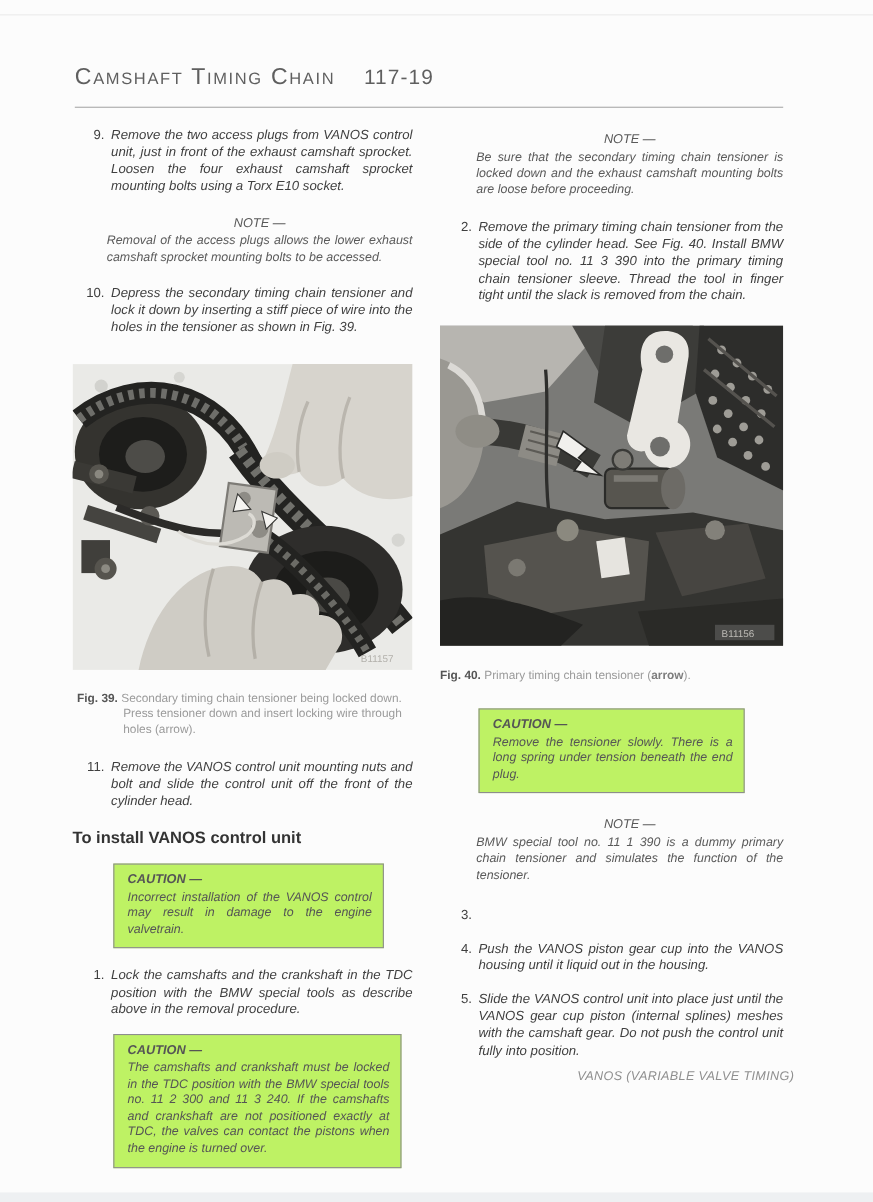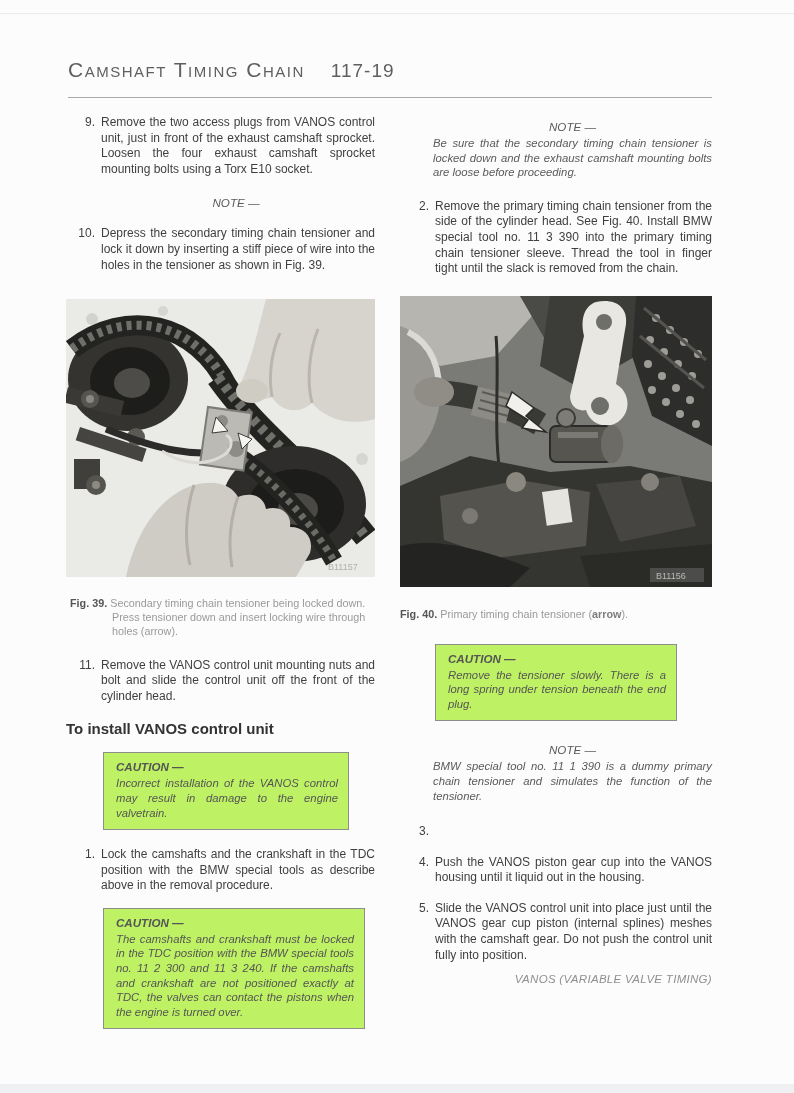--- a/index.html
+++ b/index.html
@@ -22,21 +22,21 @@
   .header-rule{position:absolute;left:68px;top:97px;width:644px;height:1px;background:#a9a9a9;}
 
   
   .col{position:absolute;top:108px;}
   .col-left{left:66px;width:309px;}
   .col-right{left:400px;width:312px;}
 
   
   .step{display:flex;font-size:12px;line-height:15.6px;}
   .step .num{flex:0 0 29px;text-align:right;padding-right:6px;}
-  .step .txt{flex:1;text-align:justify;}
+  .step .txt{flex:1;text-align:justify;font-style:italic;}
 
   
   .note{margin-left:31px;font-style:italic;color:#5a5a5a;}
   .note .note-label{font-weight:normal;font-size:11.6px;margin-bottom:3px;text-align:center;}
   .note .note-text{font-size:11.3px;line-height:14.6px;text-align:justify;font-style:italic;}
 
   
   .caution{
     margin-left:37px;width:222px;
     border:1px solid #8d8d8d;background:#bef264;
@@ -49,21 +49,21 @@
   
   .figcap{font-size:10.8px;line-height:13.8px;color:#9a9a9a;padding-left:42px;text-indent:-42px;}
   .figcap .figlabel{font-weight:bold;color:#555;font-style:normal;}
   .figcap .bold{font-weight:bold;color:#7d7d7d;}
 
   .section-heading{font-size:15px;font-weight:bold;color:#333;}
 
   .photo{display:block;border:0;}
 
   .footer{
-    position:absolute;right:82px;top:973px;
+    position:absolute;right:72px;top:973px;
     font-style:italic;font-size:11.5px;color:#8f8f8f;letter-spacing:.3px;
   }
 </style>
 </head>
 <body>
 
 <div class="scan-edge-top"></div>
 <div class="scan-edge-bottom"></div>
 
 <div class="header">
@@ -73,20 +73,21 @@
 
 <div class="col col-left">
 
   <div class="step" style="margin-top:7px">
     <span class="num">9.</span>
     <span class="txt">Remove the two access plugs from VANOS control unit, just in front of the exhaust camshaft sprocket. Loosen the four exhaust camshaft sprocket mounting bolts using a Torx E10 socket.</span>
   </div>
 
   <div class="note" style="margin-top:19px">
     <div class="note-label">NOTE —</div>
+    <div class="note-text">Removal of the access plugs allows the lower exhaust camshaft sprocket mounting bolts to be accessed.</div>
   </div>
 
   <div class="step" style="margin-top:17px">
     <span class="num">10.</span>
     <span class="txt">Depress the secondary timing chain tensioner and lock it down by inserting a stiff piece of wire into the holes in the tensioner as shown in Fig. 39.</span>
   </div>
 
   <svg class="photo" style="margin-top:26px" width="309" height="278" viewBox="0 0 309 278">
     <rect x="0" y="0" width="309" height="278" fill="#eaeae7"></rect>
 

